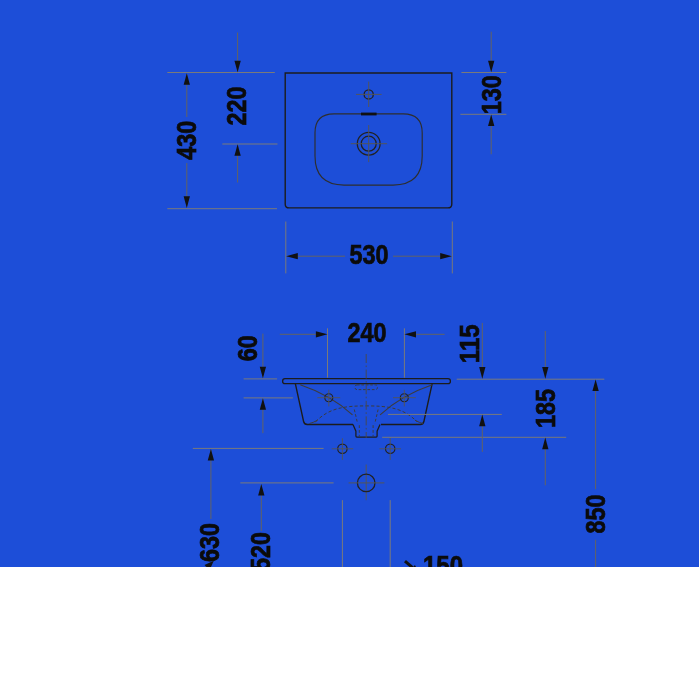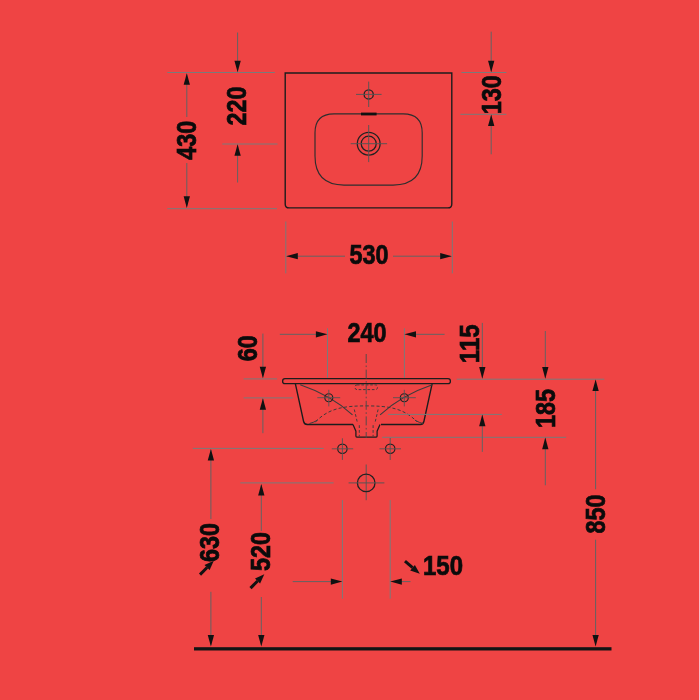--- a/index.html
+++ b/index.html
@@ -1,16 +1,16 @@
 <!DOCTYPE html>
 <html><head>
 <meta charset="utf-8">
 <style>
   html,body { margin:0; padding:0; background:#ffffff; }
-  #wrap { width:699px; height:700px; position:relative; background:#ef4444; overflow:hidden; }
+  #wrap { width:699px; height:567px; position:relative; background:#1d4ed8; overflow:hidden; }
   text { font-family:"Liberation Sans",sans-serif; font-weight:bold; font-size:27px;
          fill:#0b0b0b; stroke:#0b0b0b; stroke-width:0.72; }
 </style>
 </head>
 <body>
 <div id="wrap">
 <svg width="699" height="700" viewBox="0 0 699 700" style="transform:translateZ(0)">
 <path d="M 285.2,73 L 451.8,73 L 451.8,203.9 Q 451.8,207.9 447.8,207.9 L 289.2,207.9 Q 285.2,207.9 285.2,203.9 Z" fill="none" stroke="#1c1c1c" stroke-width="1.4"></path>
 <path d="M 334,113.8 L 403.2,113.8 Q 422.2,113.8 422.2,132.8 L 422.2,156.1 Q 422.2,185.1 393.2,185.1 L 344,185.1 Q 315,185.1 315,156.1 L 315,132.8 Q 315,113.8 334,113.8 Z" fill="none" stroke="#2e2e2e" stroke-width="1.15"></path>
 <line x1="361" y1="114.0" x2="376.6" y2="114.0" stroke="#111" stroke-width="2.8"></line>

